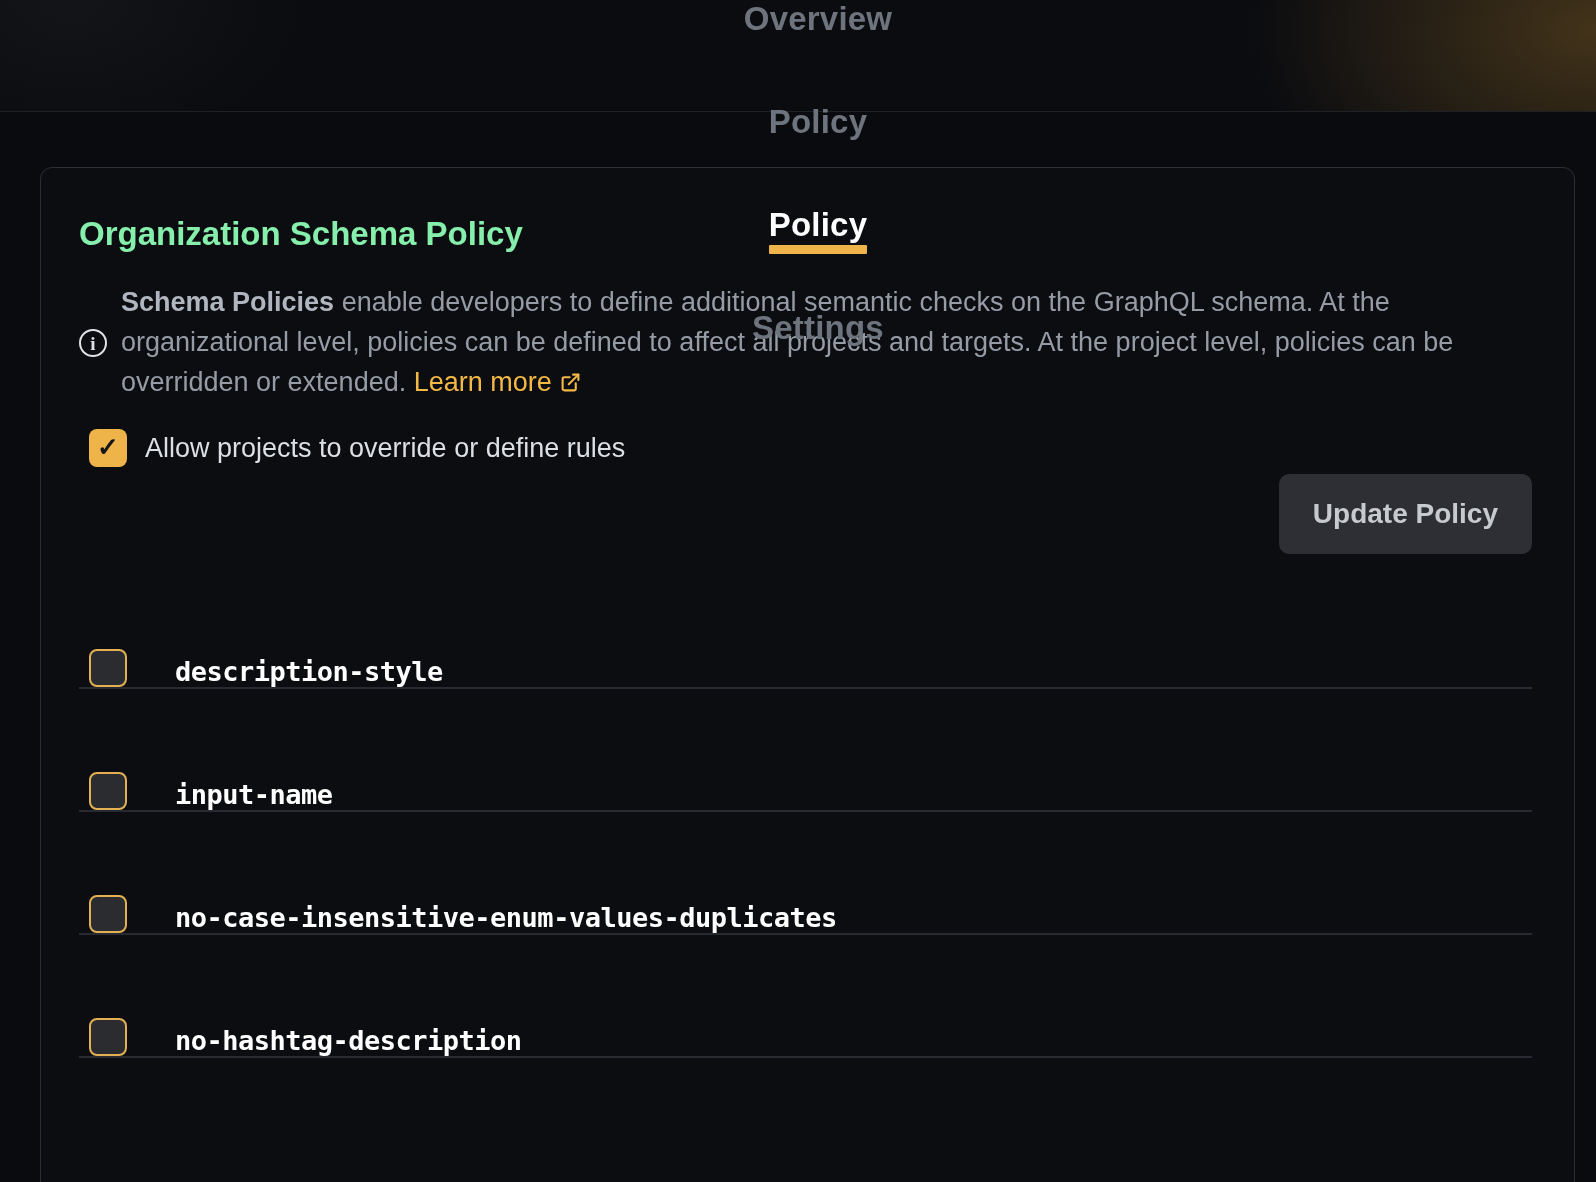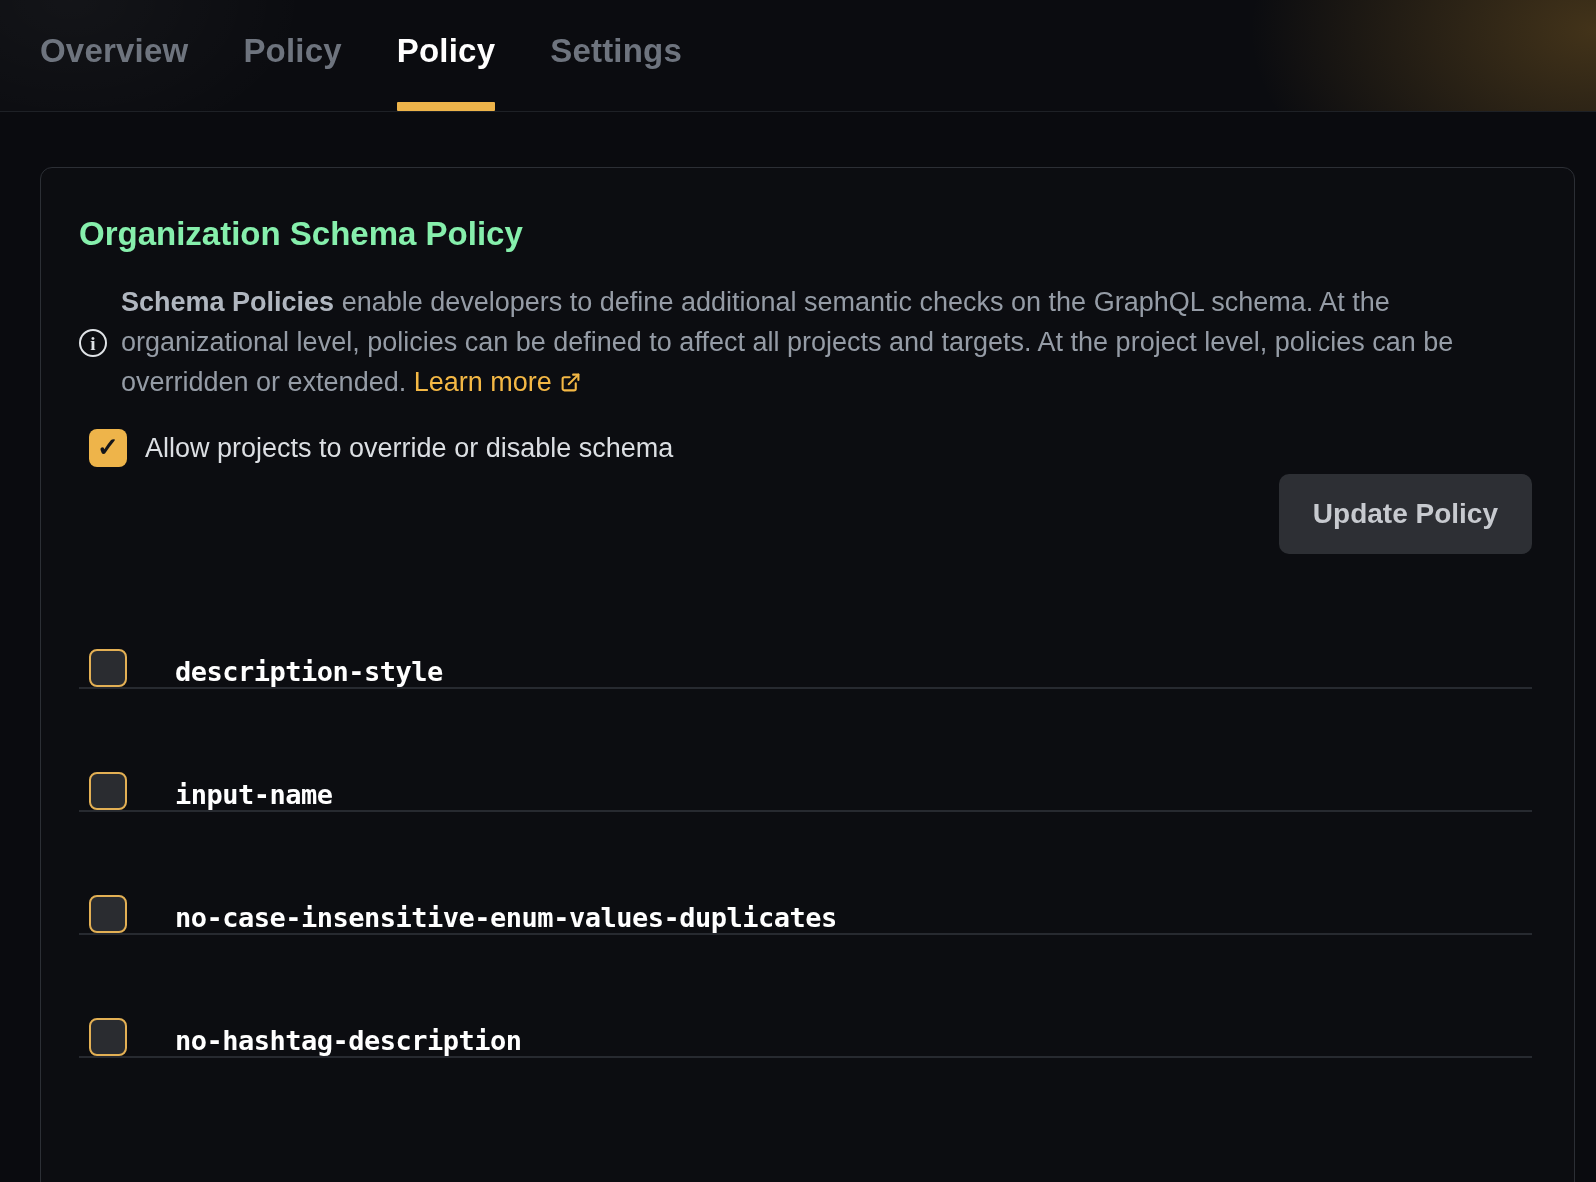--- a/index.html
+++ b/index.html
@@ -33,20 +33,21 @@
     height:112px;
     border-bottom:1px solid #1e2126;
     display:flex;
     align-items:center;
     gap:55px;
     padding:0 0 0 40px;
     background:
       radial-gradient(480px 300px at 1596px 30px, rgba(196,142,48,0.30), rgba(196,142,48,0) 72%),
       radial-gradient(340px 220px at 70px 0px, rgba(255,255,255,0.035), rgba(255,255,255,0) 70%),
       #0b0c10;
+    flex-direction: column;
   }
   .tab{
     position:relative;
     height:100%;
     display:flex;
     align-items:center;
     padding-bottom:10px;
     font-size:33px;
     font-weight:700;
     color:var(--tab-inactive);
@@ -216,21 +217,21 @@
         <path d="M18 13v6a2 2 0 0 1-2 2H5a2 2 0 0 1-2-2V8a2 2 0 0 1 2-2h6"></path>
         <polyline points="15 3 21 3 21 9"></polyline>
         <line x1="10" y1="14" x2="21" y2="3"></line>
           </svg></span></p>
   </div>
 
   <div class="allow-row">
     <div class="checkbox-checked">
       <span class="check-glyph">✓</span>
     </div>
-    <span class="allow-label">Allow projects to override or disable schema</span>
+    <span class="allow-label">Allow projects to override or define rules</span>
   </div>
 
   <div class="button-row">
     <button class="update-button">Update Policy</button>
   </div>
 
   <div class="rules-list">
     <div class="rule-row">
       <div class="checkbox-unchecked"></div>
       <span class="rule-name">description-style</span>

